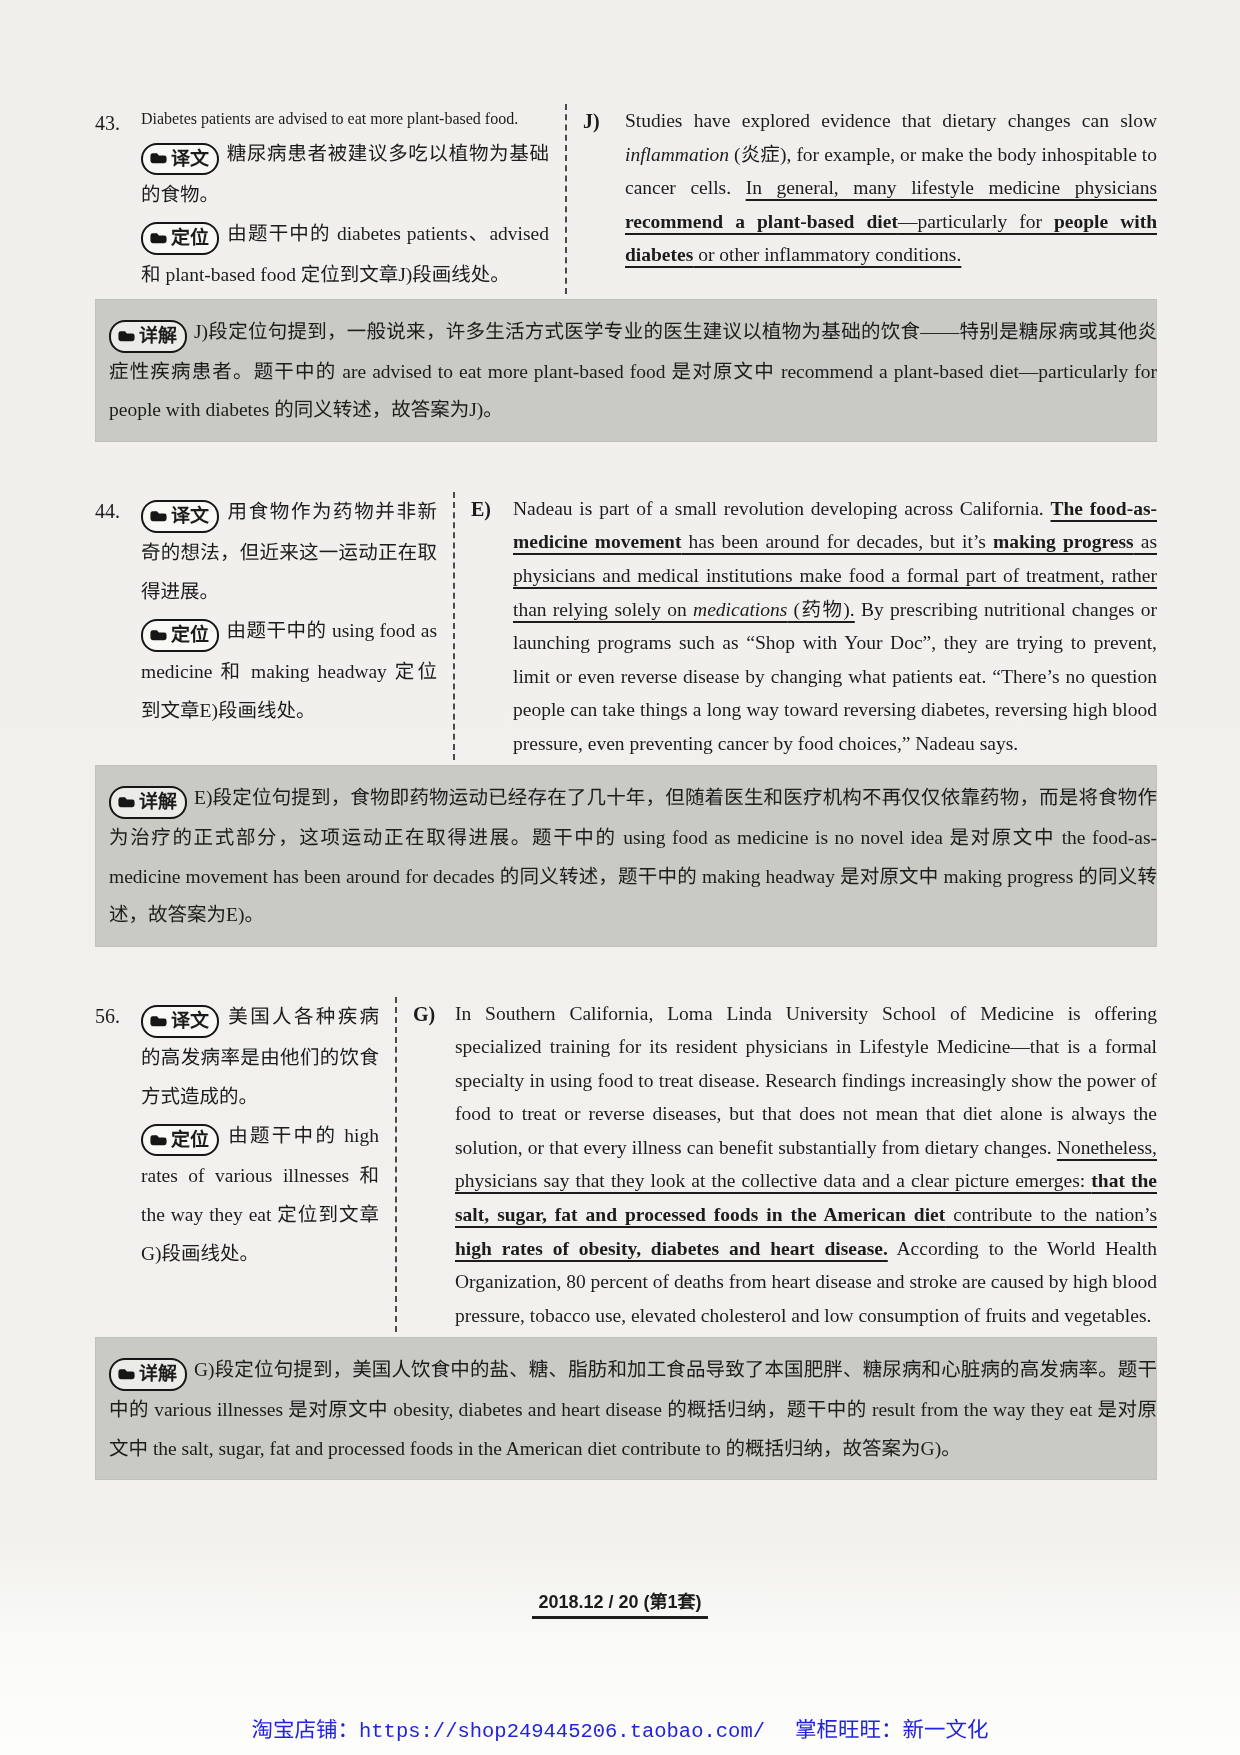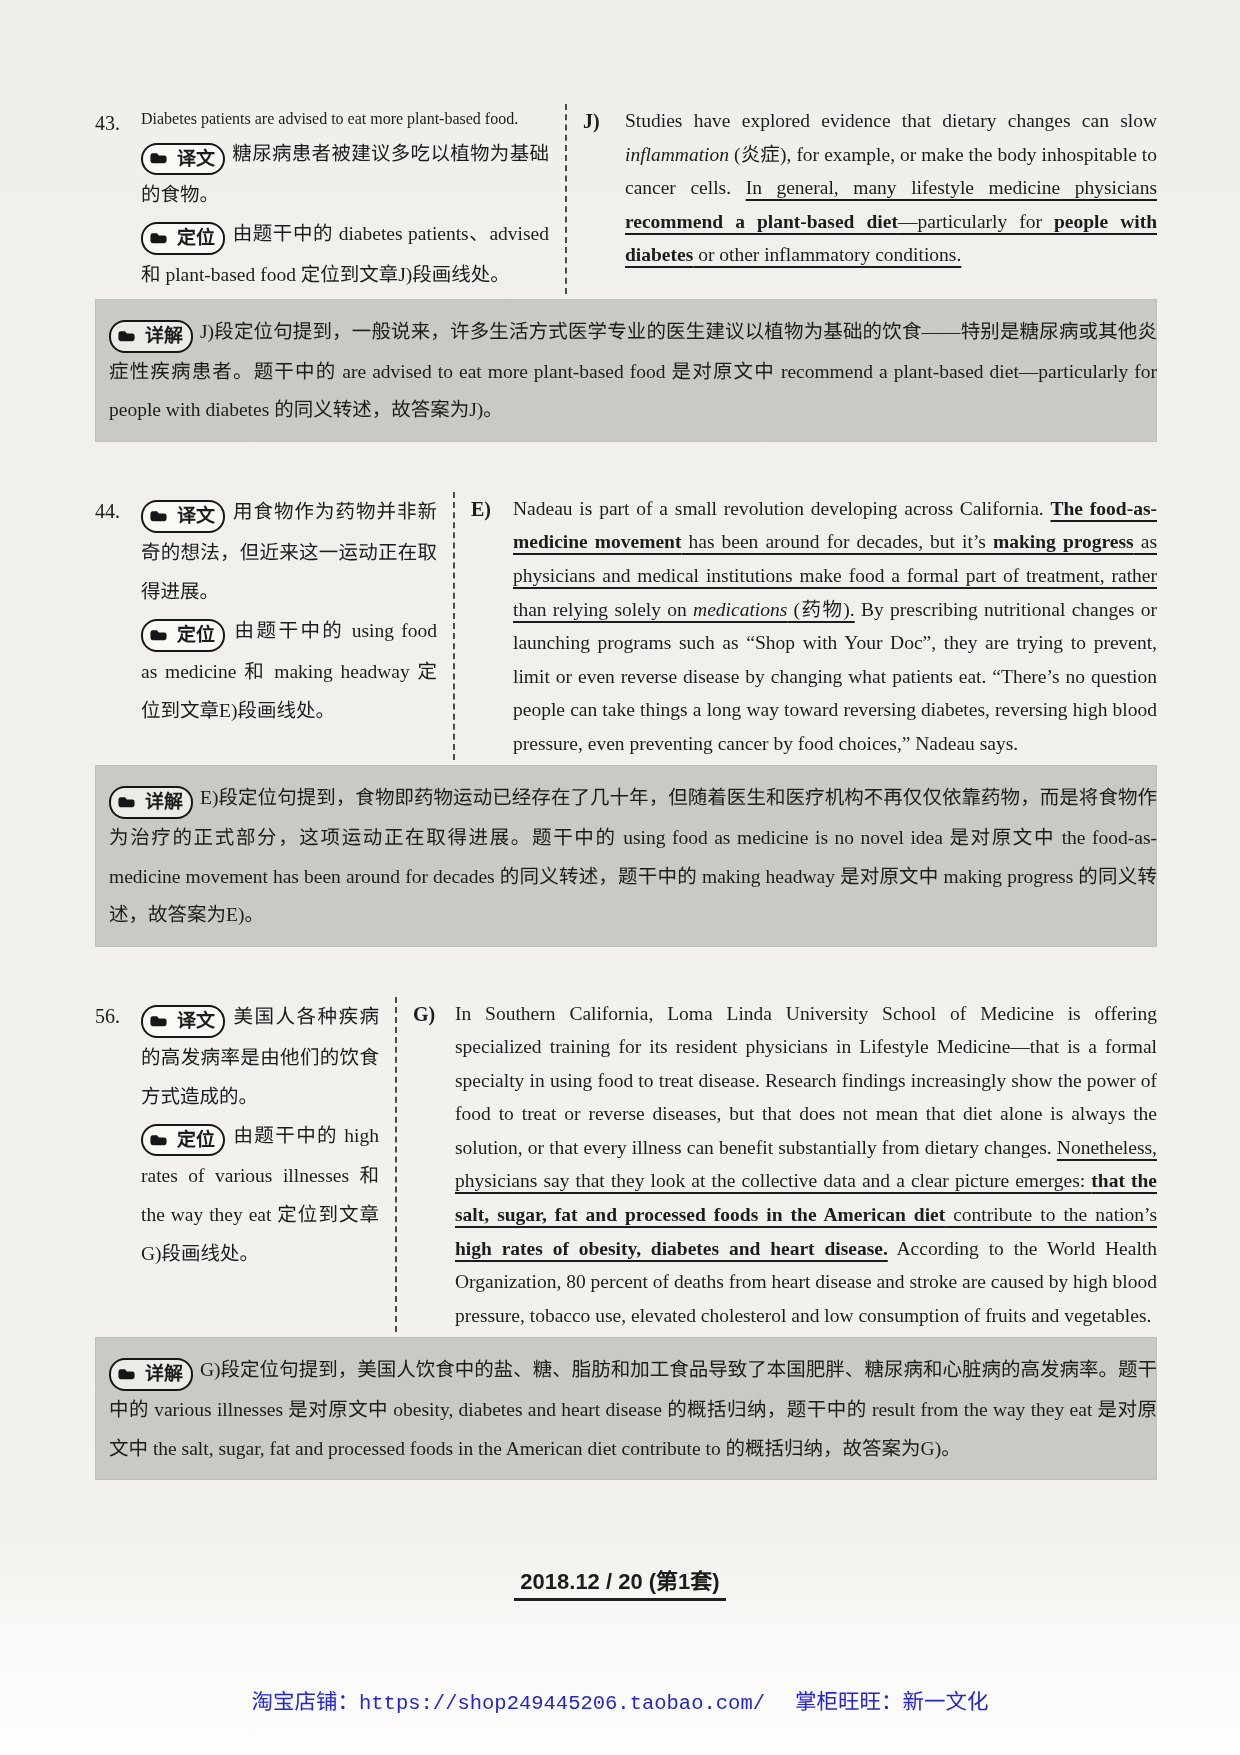--- a/index.html
+++ b/index.html
@@ -26,21 +26,21 @@
   .pletter{width:42px;flex:none;font-weight:bold;font-size:20px;line-height:1.72;}
   .passage{margin:0;flex:1;font-size:19.5px;line-height:1.72;text-align:justify;}
 
   
   .seg-b{font-weight:bold;}
   .seg-i{font-style:italic;}
   .seg-u{text-decoration:underline;text-decoration-thickness:1.6px;text-underline-offset:5px;}
 
   
   .badge{
-    display:inline-flex;align-items:center;gap:9px;
+    display:inline-flex;align-items:center;gap:3px;
     border:2px solid #161616;border-radius:16px;
     padding:0 8px 1px 6px;margin-right:7px;
     font-weight:bold;font-size:19px;line-height:1.45;
     background:rgba(253,253,250,.65);
     vertical-align:-5px;white-space:nowrap;
     font-family:"Liberation Sans","DejaVu Sans",sans-serif;
   }
   .badge svg{display:block;}
 
   
@@ -53,26 +53,27 @@
   }
 
   .gap43{margin-top:0;}
   .gap-item{margin-top:50px;}
 
   
   .page-footer{
     position:absolute;left:0;right:0;top:1563px;text-align:center;
   }
   .page-footer span{
-    display:inline-block;font-weight:bold;font-size:22px;
+    display:inline-block;font-weight:bold;font-size:18px;
     border-bottom:3px solid #1f1f1f;padding:0 6px 3px 6px;
     font-family:"Liberation Sans","DejaVu Sans",sans-serif;
+    margin-top:24px;
   }
   .shop-line{
-    position:absolute;left:0;right:0;bottom:40px;text-align:center;
+    position:absolute;left:0;right:0;bottom:12px;text-align:center;
     color:#2323dd;font-size:21.5px;
   }
   .shop-line .url{font-family:"Liberation Mono","DejaVu Sans Mono",monospace;font-size:20.5px;}
   .shop-line .zh{font-family:"Liberation Serif","DejaVu Serif",serif;}
   .shop-line .sp{display:inline-block;width:30px;}
 </style>
 </head>
 <body>
 
 <div class="sheet">

